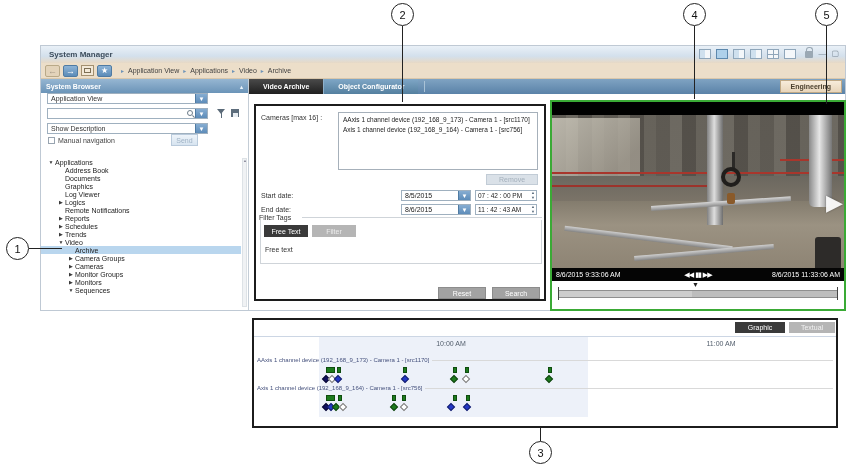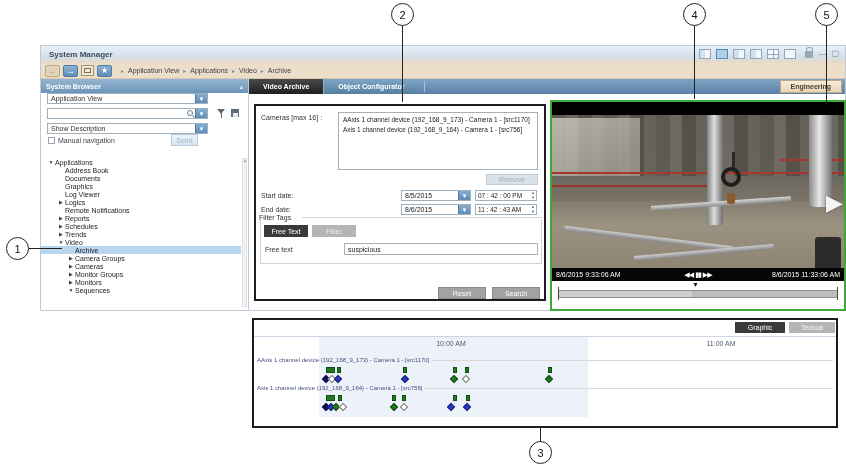--- a/index.html
+++ b/index.html
@@ -309,21 +309,20 @@
         <span>11 : 42 : 43 AM</span>
         <span class="spinner">▲<br>▼</span>
       </div>
 
       <span class="flabel" style="left:3px;top:108px;">Filter Tags</span>
       <div id="fieldset-line"></div>
       <div id="fieldset-box"></div>
       <div id="freetext-tab">Free Text</div>
       <div id="filter-tab">Filter</div>
       <span class="flabel" style="left:9px;top:140px;">Free text</span>
-      <input id="freetext-input" value="suspicious" style="">
 
       <div class="gray-btn" style="left:182px;">Reset</div>
       <div class="gray-btn" style="left:236px;">Search</div>
     </div>
 
     <div id="video-panel">
       <div id="photo">
         <div class="ph-back"></div>
         <div class="ph-light"></div>
         <div class="ph-mid"></div>

